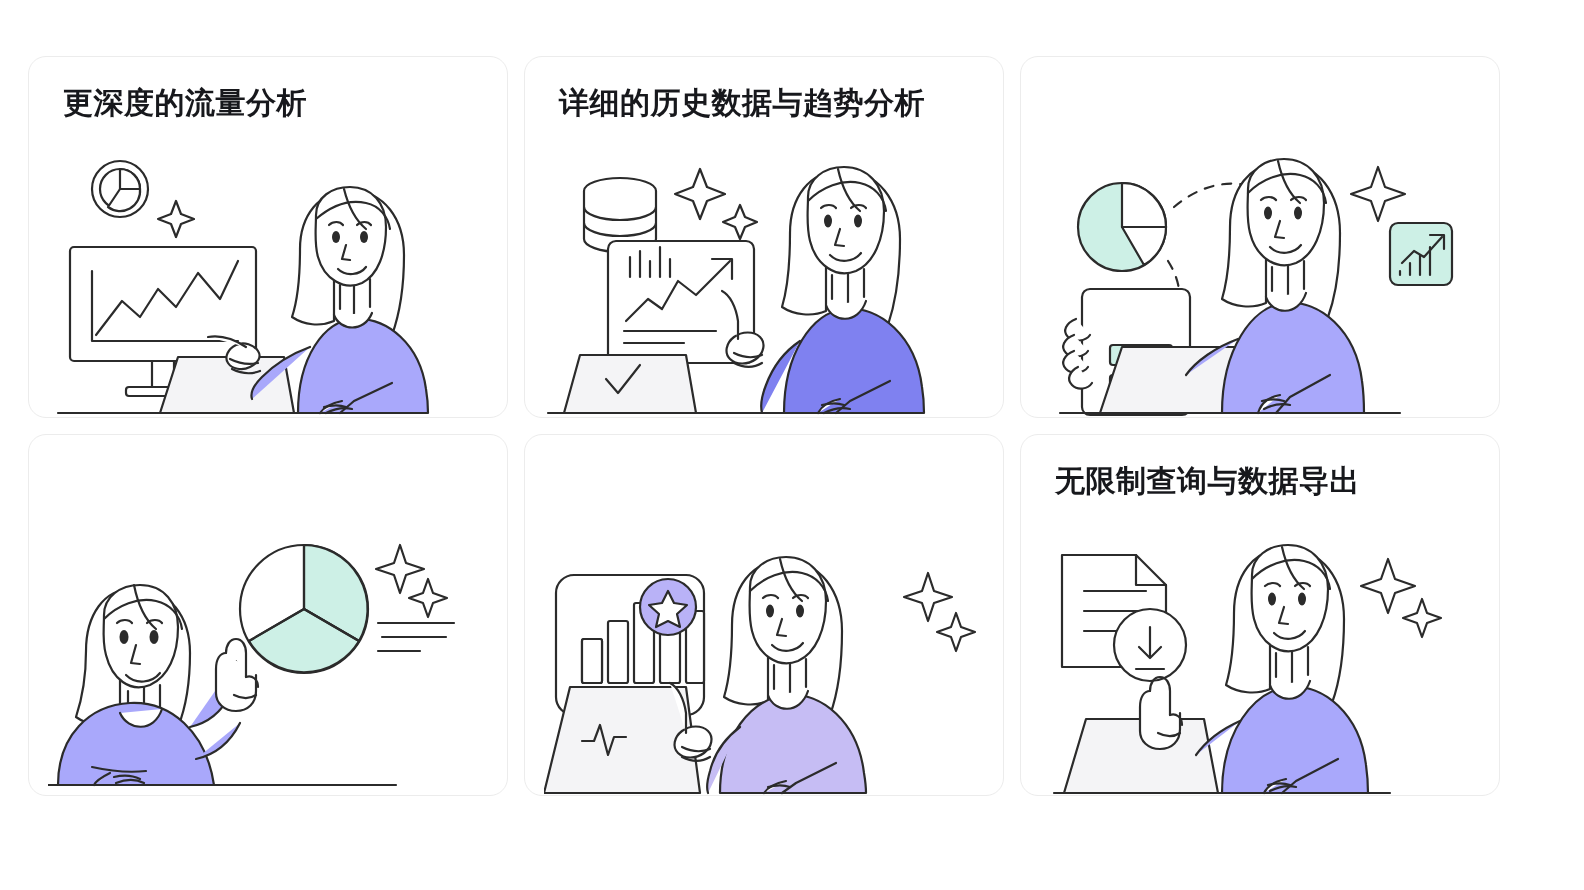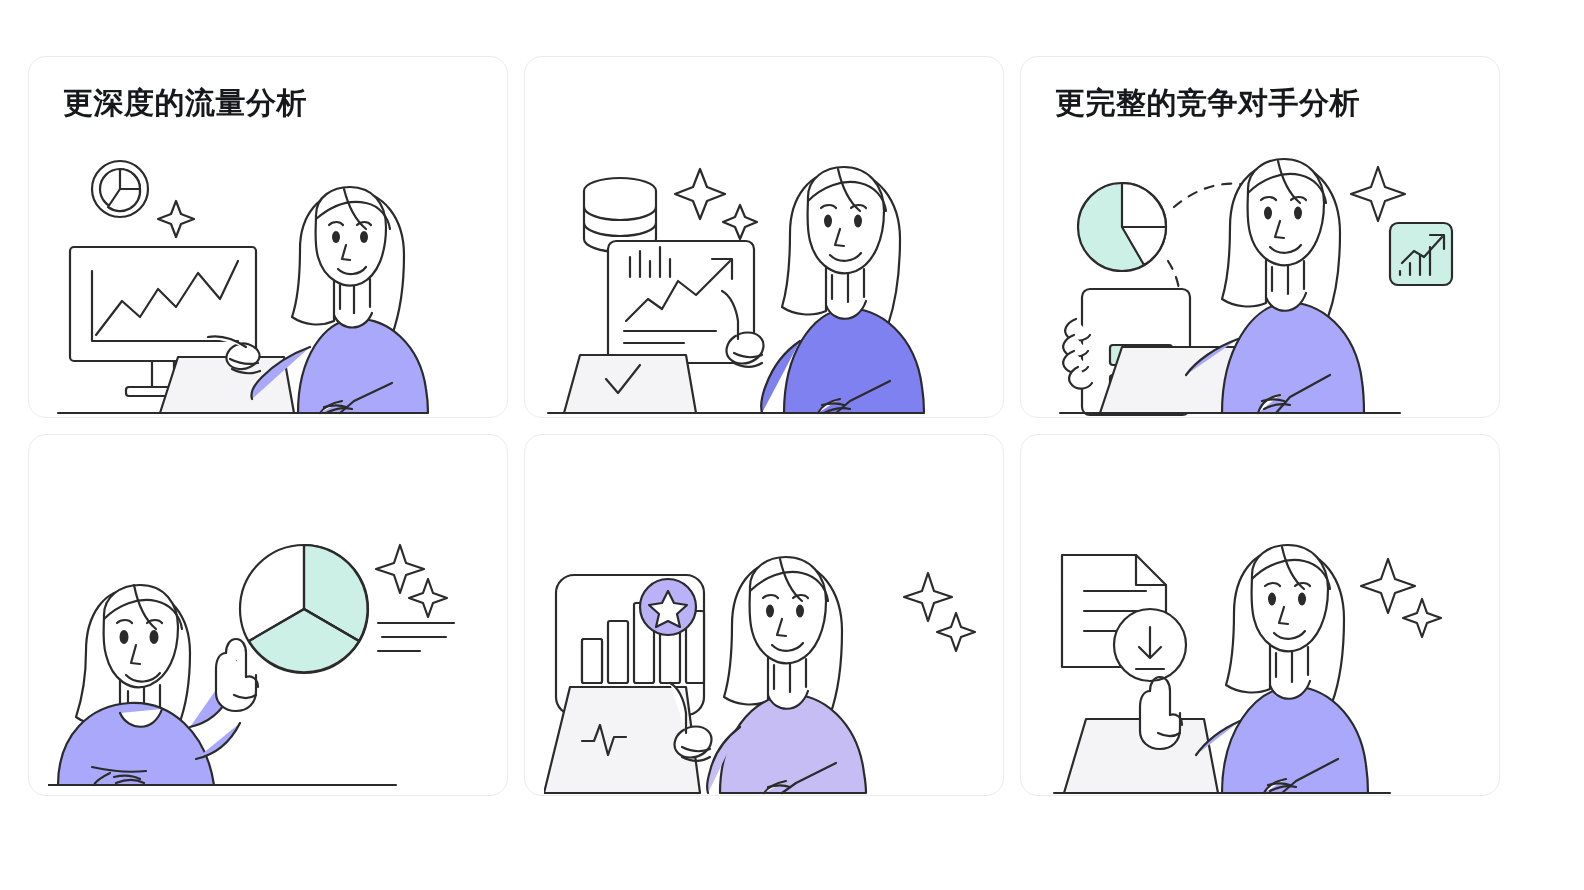--- a/index.html
+++ b/index.html
@@ -120,20 +120,21 @@
           <path d="M344 234 L306 252 L292 264"></path>
           <path d="M294 252 C284 254 276 258 272 264" fill="#fff"></path>
           <path d="M276 258 C284 256 292 256 298 258"></path>
           <path d="M278 264 C286 260 296 258 304 260"></path>
         </g>
       </svg>
     </div>
   </div>
 
   <div class="feature-card">
+    <div class="card-title">详细的历史数据与趋势分析</div>
     <div class="card-illustration">
       <svg width="440" height="268" viewBox="0 0 440 268" fill="none" stroke="#2b2b2b" stroke-width="2.2" stroke-linecap="round" stroke-linejoin="round">
 
         <g>
           <ellipse cx="76" cy="42" rx="36" ry="13" fill="#fff"></ellipse>
           <path d="M40 42 L40 90 C40 97 56 103 76 103 C96 103 112 97 112 90 L112 42" fill="#fff"></path>
           <path d="M40 58 C40 65 56 71 76 71 C96 71 112 65 112 58"></path>
           <path d="M40 74 C40 81 56 87 76 87 C96 87 112 81 112 74"></path>
         </g>
 
@@ -193,21 +194,20 @@
           <path d="M346 232 L306 252 L292 264"></path>
           <path d="M296 250 C286 252 278 256 274 264" fill="#fff"></path>
           <path d="M278 256 C286 254 294 254 300 256"></path>
           <path d="M280 264 C288 260 298 258 306 260"></path>
         </g>
       </svg>
     </div>
   </div>
 
   <div class="feature-card">
-    <div class="card-title">更完整的竞争对手分析</div>
     <div class="card-illustration">
       <svg width="440" height="268" viewBox="0 0 440 268" fill="none" stroke="#2b2b2b" stroke-width="2.2" stroke-linecap="round" stroke-linejoin="round">
 
         <g>
           <circle cx="82" cy="78" r="44" fill="#cdf0e6"></circle>
           <path d="M82 78 L82 34 A44 44 0 0 1 126 78 Z" fill="#fff"></path>
           <path d="M82 78 L126 78 A44 44 0 0 1 104 116 Z" fill="#fff"></path>
         </g>
 
         <g stroke-dasharray="9 9">
@@ -391,20 +391,21 @@
           </g>
           <path d="M292 236 L252 256 L238 266"></path>
           <path d="M242 254 C232 256 224 260 220 266" fill="#fff"></path>
           <path d="M224 260 C232 258 240 258 246 260"></path>
         </g>
       </svg>
     </div>
   </div>
 
   <div class="feature-card">
+    <div class="card-title">无限制查询与数据导出</div>
     <div class="card-illustration">
       <svg width="440" height="268" viewBox="0 0 440 268" fill="none" stroke="#2b2b2b" stroke-width="2.2" stroke-linecap="round" stroke-linejoin="round">
 
         <g>
           <path d="M22 28 L96 28 L126 58 L126 140 L22 140 Z" fill="#fff"></path>
           <path d="M96 28 L96 58 L126 58"></path>
           <g>
             <path d="M44 64 L106 64"></path>
             <path d="M44 84 L106 84"></path>
             <path d="M44 104 L94 104"></path>

